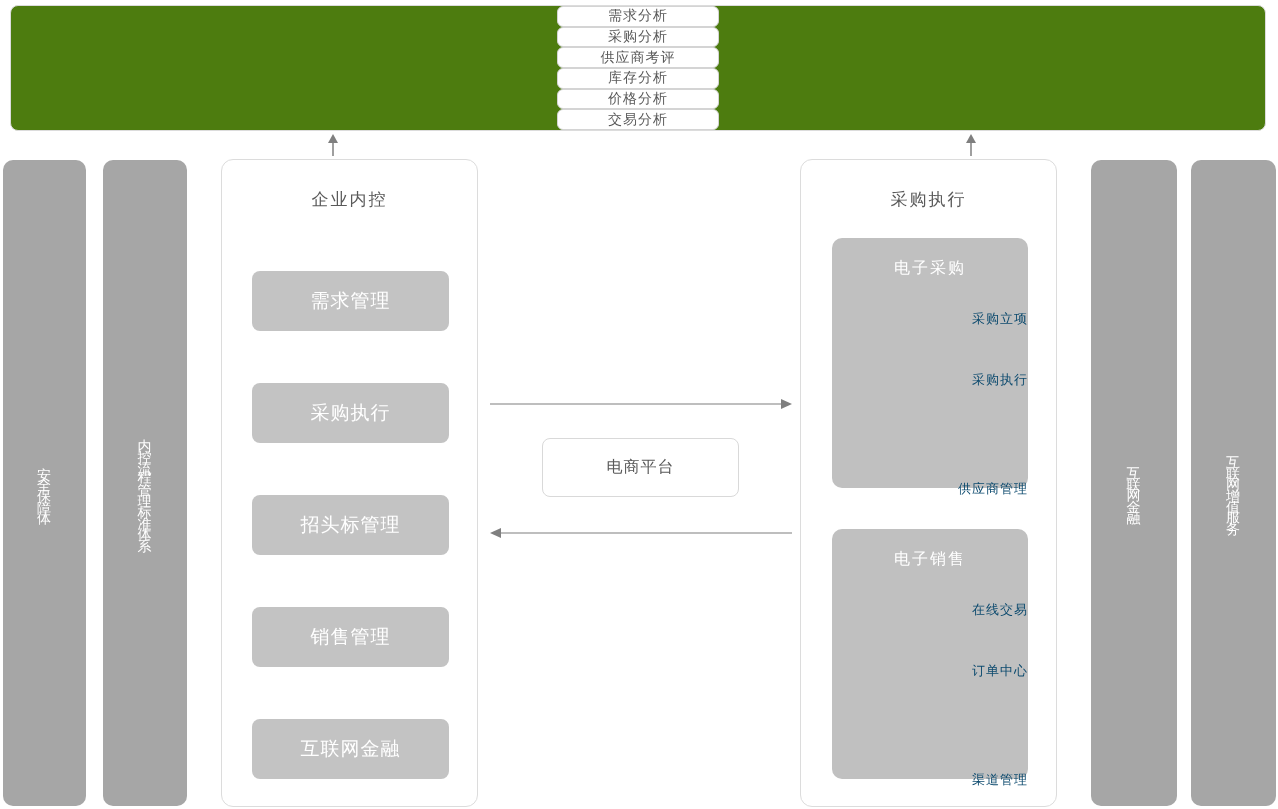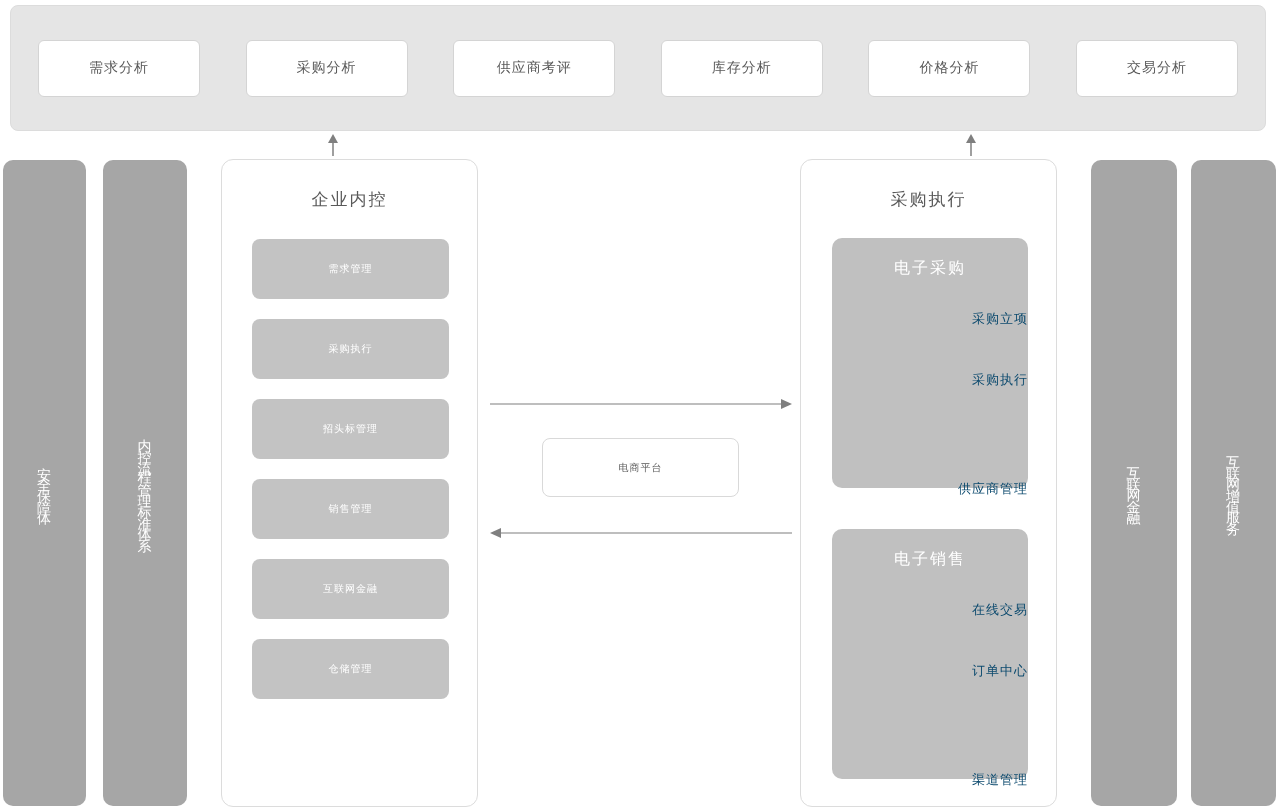--- a/index.html
+++ b/index.html
@@ -6,23 +6,24 @@
   html, body { background: #ffffff; }
   body {
     width: 1278px; height: 809px; position: relative; overflow: hidden;
     font-family: "Liberation Sans", sans-serif;
   }
   .stage { position: absolute; inset: 0; width: 1278px; height: 809px; }
 
   
   .top-panel {
     position: absolute; left: 10px; top: 5px; width: 1256px; height: 126px;
-    border: 1px solid #dcdcdc; border-radius: 8px; background: #e5e5e5;
+    border: 1px solid #dcdcdc; border-radius: 8px; background: #4d7c0f;
     display: flex; align-items: center; justify-content: space-between;
     padding: 0 27px;
+    flex-direction: column;
   }
   .top-node {
     width: 162px; height: 57px; border: 1px solid #d4d4d4; border-radius: 6px;
     background: #ffffff; display: flex; align-items: center; justify-content: center;
     font-size: 14px; color: #595959; letter-spacing: 1px;
   }
 
   
   .up-arrow { position: absolute; width: 14px; height: 22px; }
   .up-arrow-1 { left: 326px; top: 134px; }
@@ -55,21 +56,21 @@
   }
 
   
   .ic-items {
     position: absolute; left: 30px; top: 79px; width: 197px;
     display: flex; flex-direction: column; gap: 20px;
   }
   .ic-node {
     height: 60px; background: #c3c3c3; border-radius: 8px;
     display: flex; align-items: center; justify-content: center;
-    color: #ffffff; font-size: 10px; letter-spacing: 1px;
+    color: #ffffff; font-size: 19px; letter-spacing: 1px; margin-top: 32px;
   }
 
   
   .sub-panel {
     position: absolute; left: 31px; width: 196px; height: 250px;
     background: #c0c0c0; border-radius: 10px;
   }
   .sub-panel-1 { top: 78px; }
   .sub-panel-2 { top: 369px; }
   .sub-title {
@@ -82,21 +83,21 @@
   }
   .sub-item-0 { top: 72px; }
   .sub-item-1 { top: 133px; }
   .sub-item-2 { top: 202px; margin-top: 40px; }
 
   
   .platform-node {
     position: absolute; left: 542px; top: 438px; width: 197px; height: 59px;
     border: 1px solid #d9d9d9; border-radius: 8px; background: #ffffff;
     display: flex; align-items: center; justify-content: center;
-    font-size: 10px; color: #595959; letter-spacing: 1px;
+    font-size: 16px; color: #595959; letter-spacing: 1px;
   }
   .h-arrow { position: absolute; width: 302px; height: 16px; }
   .h-arrow-right { left: 490px; top: 396px; }
   .h-arrow-left  { left: 490px; top: 525px; }
 </style>
 </head>
 <body>
 
 <div class="stage">
 

